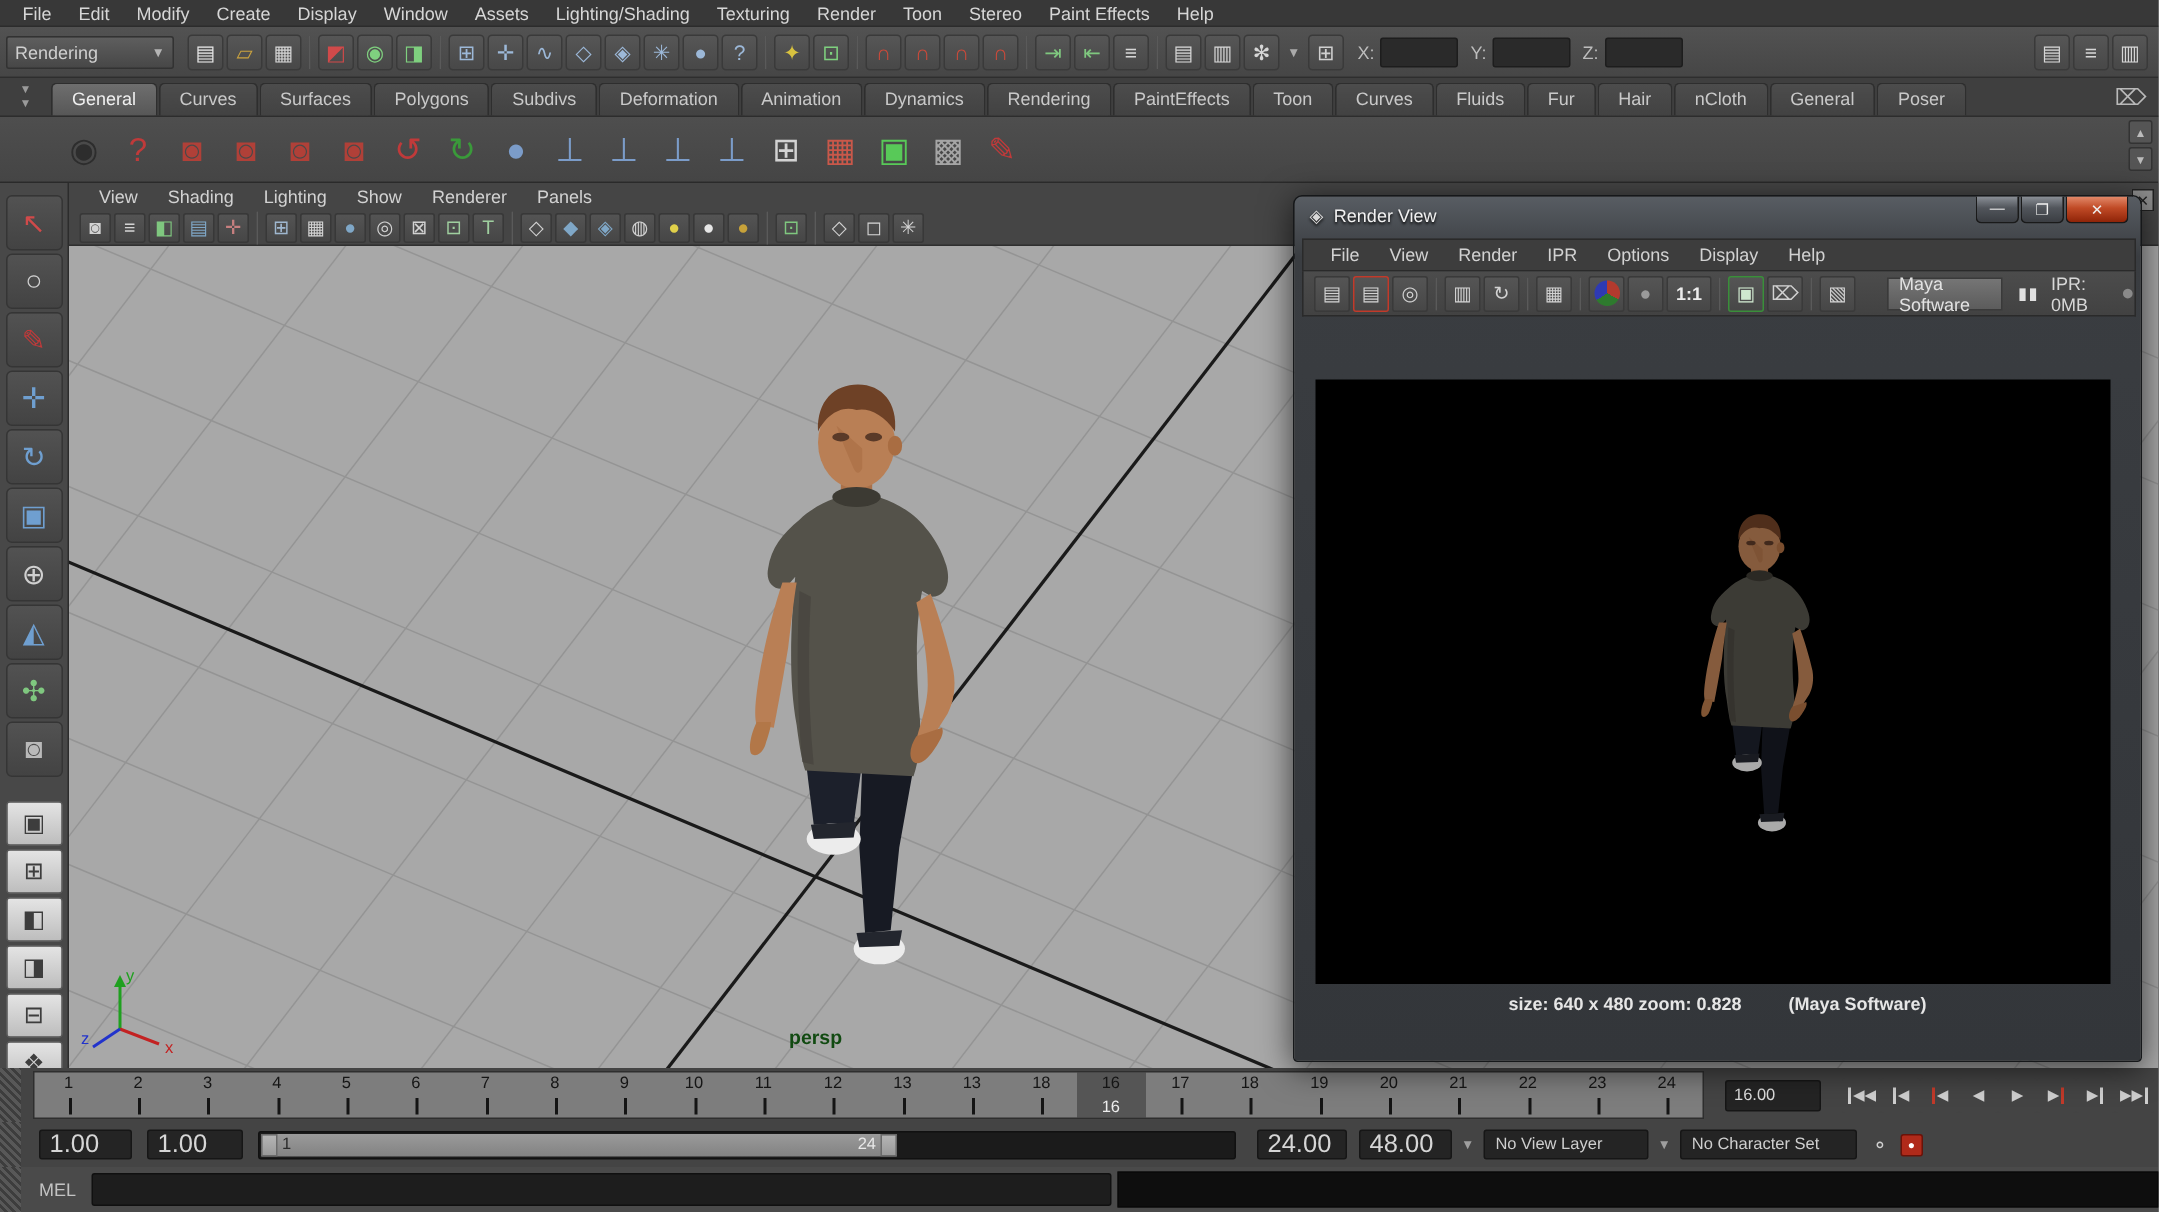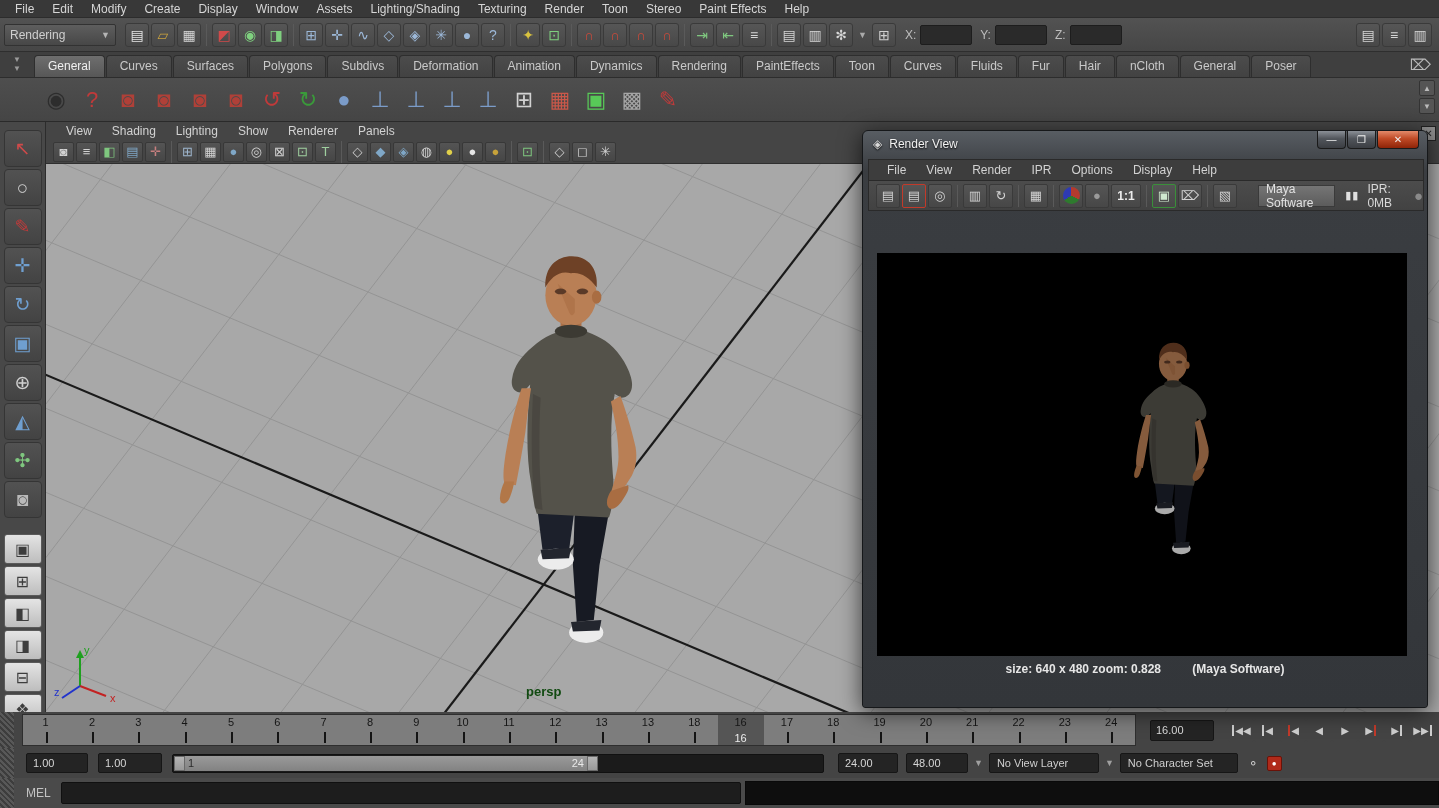--- a/index.html
+++ b/index.html
@@ -92,21 +92,21 @@
   .frame.cur .cur-label { position:absolute; bottom:1px; width:100%; text-align:center; color:#ececec; font-size:11px; }
   #ts-time { width:64px; height:21px; margin-left:14px; background:#242424; border:1px solid #161616; border-radius:2px; color:#dcdcdc; font-size:11px; padding:0 5px; font-family:"Liberation Sans",sans-serif; }
   #playback { display:flex; margin-left:14px; }
   .pbtn { width:26px; height:23px; display:flex; align-items:center; justify-content:center; color:#cfcfcf; font-size:10px; background:#444; border-radius:2px; }
   .pbtn .bar { width:2px; height:11px; background:#cfcfcf; margin:0 1px; }
   .pbtn .bar.red { background:#c23a2a; }
 
   
   #rangeslider { left:0; top:748px; width:1439px; height:30px; background:#444; display:flex; align-items:center; }
   #rs-grip { width:14px; height:30px; background:repeating-linear-gradient(45deg,#585858 0 2px,#3d3d3d 2px 4px); }
-  .rs-field { height:20px; background:#242424; border:1px solid #161616; border-radius:2px; color:#d6d6d6; font-size:11px; padding:0 6px; font-family:"Liberation Sans",sans-serif; }
+  .rs-field { height:20px; background:#242424; border:1px solid #161616; border-radius:2px; color:#d6d6d6; font-size:17px; padding:0 6px; font-family:"Liberation Sans",sans-serif; }
   #rs-track { position:relative; width:652px; height:19px; margin-left:10px; background:#1b1b1b; border:1px solid #111; border-radius:2px; }
   #rs-bar { position:absolute; left:1px; top:1px; width:424px; height:15px; background:linear-gradient(#9a9a9a,#828282); display:flex; align-items:center; justify-content:space-between; border-radius:1px; }
   #rs-bar .hdl { width:11px; height:15px; background:linear-gradient(#b5b5b5,#999); border:1px solid #6a6a6a; }
   #rs-bar .rlab { font-size:11px; }
   #rs-start-label { color:#2b2b2b; margin-left:3px; }
   #rs-end-label { color:#e8e8e8; margin-right:3px; margin-left:auto; }
   .rs-combo { height:20px; background:#242424; border:1px solid #161616; border-radius:2px; color:#cfcfcf; font-size:11px; display:flex; align-items:center; padding:0 7px; }
   .rs-car { color:#9f9f9f; font-size:9px; margin:0 6px; }
   #rs-key-icon { margin-left:10px; color:#cfcfcf; font-size:13px; }
   #rs-autokey { width:15px; height:15px; margin-left:8px; background:#b02a1a; border:1px solid #6a1208; border-radius:2px; display:flex; align-items:center; justify-content:center; color:#fff; font-size:8px; }

